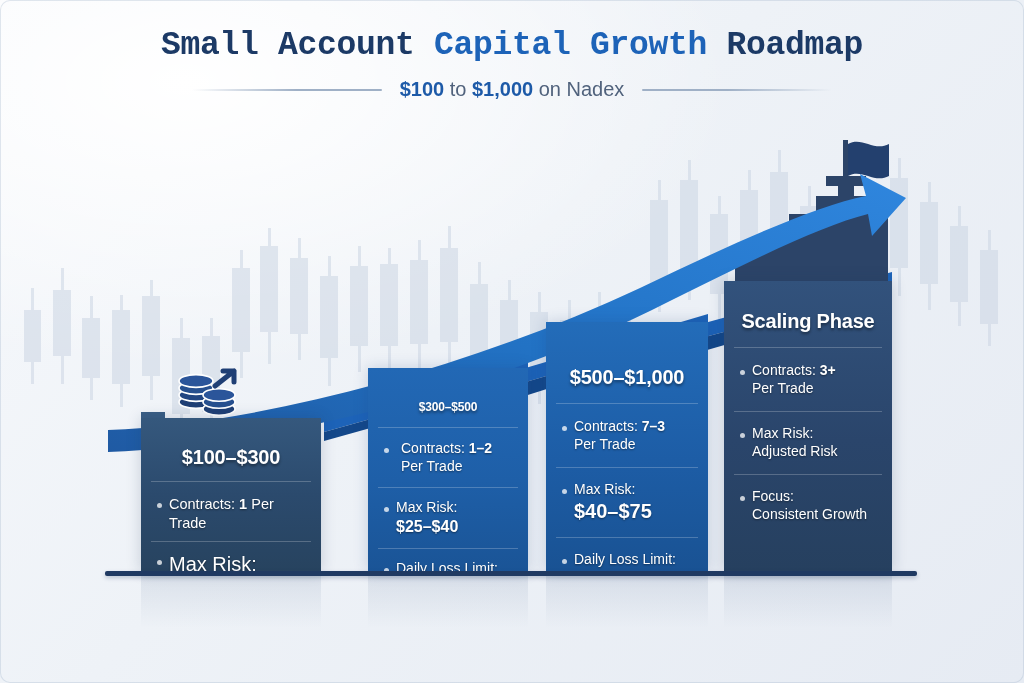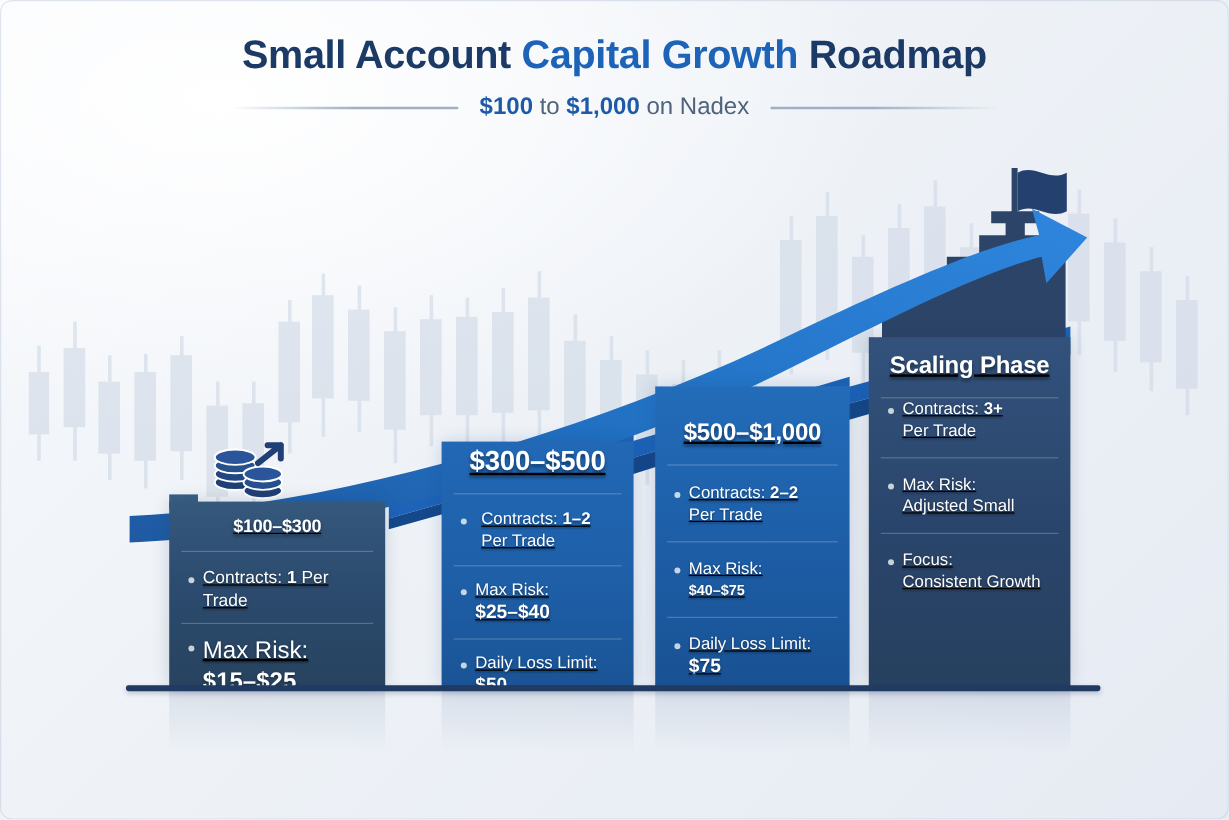--- a/index.html
+++ b/index.html
@@ -30,21 +30,21 @@
   
   #bgchart{ position:absolute; left:0; top:0; width:1024px; height:683px; }
 
   
   #header{
     position:absolute; left:0; top:28px; width:1024px;
     text-align:center;
   }
   #title{
     font-size:33px; font-weight:bold; letter-spacing:-.3px;
-    line-height:1.1; white-space:nowrap;
+    line-height:1.1; white-space:nowrap;font-family:Liberation Mono, monospace;
   }
   #title .dark{ color:#1c3a66; }
   #title .bright{ color:#1d63b8; }
   #subrow{
     margin-top:14px;
     display:flex; align-items:center; justify-content:center; gap:18px;
   }
   .rule{ width:190px; height:2px;
     background:linear-gradient(90deg,rgba(150,170,195,0) 0%,#9fb0c6 55%,#9fb0c6 100%);
     border-radius:2px;}
@@ -68,22 +68,21 @@
     position:absolute; top:576px; height:52px;
     background:linear-gradient(180deg, rgba(120,140,170,.17) 0%, rgba(120,140,170,0) 100%);
     pointer-events:none;
   }
 
   
   .bar{ position:absolute; overflow:hidden; }
 
   .bar .panel{
     position:absolute; inset:0;
-    padding:0 16px;
-    text-decoration:underline;
+    padding:16px 16px;
   }
   .bar-title{
     color:#ffffff; font-weight:bold; text-align:center;
     text-shadow:0 2px 3px rgba(0,0,0,.45);
     letter-spacing:-.2px;
   }
   .divider{ height:1px; background:rgba(255,255,255,.22); }
   .item{
     display:flex; gap:7px; align-items:flex-start;
     color:#ffffff;
@@ -326,41 +325,41 @@
       <ellipse cx="20" cy="13" rx="17" ry="6.4" fill="#2b559a"></ellipse>
       <ellipse cx="43" cy="41" rx="16" ry="6.2" fill="#1f3f75"></ellipse>
       <ellipse cx="43" cy="34" rx="16" ry="6.2" fill="#27508f"></ellipse>
       <ellipse cx="43" cy="27" rx="16" ry="6.2" fill="#2b559a"></ellipse>
     </g>
     <path d="M39 18 L58 3 M58 3 L47 3 M58 3 L58 14" stroke="#1f3f75" stroke-width="5" fill="none" stroke-linecap="round" stroke-linejoin="round"></path>
   </svg>
 
   <div class="bar" id="bar1">
     <div class="panel">
-      <div class="bar-title" style="font-size:15px; margin-top:12px;">$100–$300</div>
+      <div class="bar-title" style="font-size:20px; margin-top:12px;">$100–$300</div>
       <div class="divider" style="margin:12px -6px 0;"></div>
 
       <div class="item" style="margin-top:13px;font-size:14.5px;">
         <span class="dot"></span>
         <span class="txt"><span>Contracts: </span><b>1</b><span> Per Trade</span></span>
       </div>
       <div class="divider" style="margin:9px -6px 0;"></div>
 
       <div class="item" style="margin-top:10px;font-size:20px;">
         <span class="dot"></span>
         <span class="txt"><span>Max Risk: </span><b>$15–$25</b></span>
       </div>
       <div class="divider" style="margin:9px -6px 0;"></div>
 
     </div>
   </div>
 
   <div class="bar" id="bar2">
     <div class="panel">
-      <div class="bar-title" style="font-size:23px; margin-top:3px;">$300–$500</div>
+      <div class="bar-title" style="font-size:12px; margin-top:16px;">$300–$500</div>
       <div class="divider" style="margin:13px -6px 0;"></div>
 
       <div class="item" style="margin-top:12px;font-size:14px;gap:12px;">
         <span class="dot"></span>
         <span class="txt"><span>Contracts: </span><b>1–2</b><br><span>Per Trade</span></span>
       </div>
       <div class="divider" style="margin:11px -6px 0;"></div>
 
       <div class="item" style="margin-top:11px;font-size:14px;">
         <span class="dot"></span>
@@ -375,51 +374,51 @@
     </div>
   </div>
 
   <div class="bar" id="bar3">
     <div class="panel">
       <div class="bar-title" style="font-size:20px; margin-top:28px;">$500–$1,000</div>
       <div class="divider" style="margin:14px -6px 0;"></div>
 
       <div class="item" style="margin-top:14px;font-size:14px;">
         <span class="dot"></span>
-        <span class="txt"><span>Contracts: </span><b>2–2</b><br><span>Per Trade</span></span>
+        <span class="txt"><span>Contracts: </span><b>7–3</b><br><span>Per Trade</span></span>
       </div>
       <div class="divider" style="margin:13px -6px 0;"></div>
 
       <div class="item" style="margin-top:13px;font-size:14px;">
         <span class="dot"></span>
-        <span class="txt"><span>Max Risk:</span><br><b style="font-size:12px;">$40–$75</b></span>
+        <span class="txt"><span>Max Risk:</span><br><b style="font-size:20px;">$40–$75</b></span>
       </div>
       <div class="divider" style="margin:13px -6px 0;"></div>
 
       <div class="item" style="margin-top:13px;font-size:14px;">
         <span class="dot"></span>
         <span class="txt"><span>Daily Loss Limit:</span><br><b style="font-size:16px;margin-top:12px;">$75</b></span>
       </div>
     </div>
   </div>
 
   <div class="bar" id="bar4">
     <div class="panel">
       <div class="bar-title" style="font-size:20px; margin-top:13px;">Scaling Phase</div>
       <div class="divider" style="margin:14px -6px 0;"></div>
 
-      <div class="item" style="font-size:14px;">
+      <div class="item" style="margin-top:14px;font-size:14px;">
         <span class="dot"></span>
         <span class="txt"><span>Contracts: </span><b>3+</b><br><span>Per Trade</span></span>
       </div>
       <div class="divider" style="margin:13px -6px 0;"></div>
 
       <div class="item" style="margin-top:13px;font-size:14px;">
         <span class="dot"></span>
-        <span class="txt"><span>Max Risk:</span><br><span>Adjusted Small</span></span>
+        <span class="txt"><span>Max Risk:</span><br><span>Adjusted Risk</span></span>
       </div>
       <div class="divider" style="margin:13px -6px 0;"></div>
 
       <div class="item" style="margin-top:13px;font-size:14px;">
         <span class="dot"></span>
         <span class="txt"><span>Focus:</span><br><span>Consistent Growth</span></span>
       </div>
     </div>
   </div>
 

